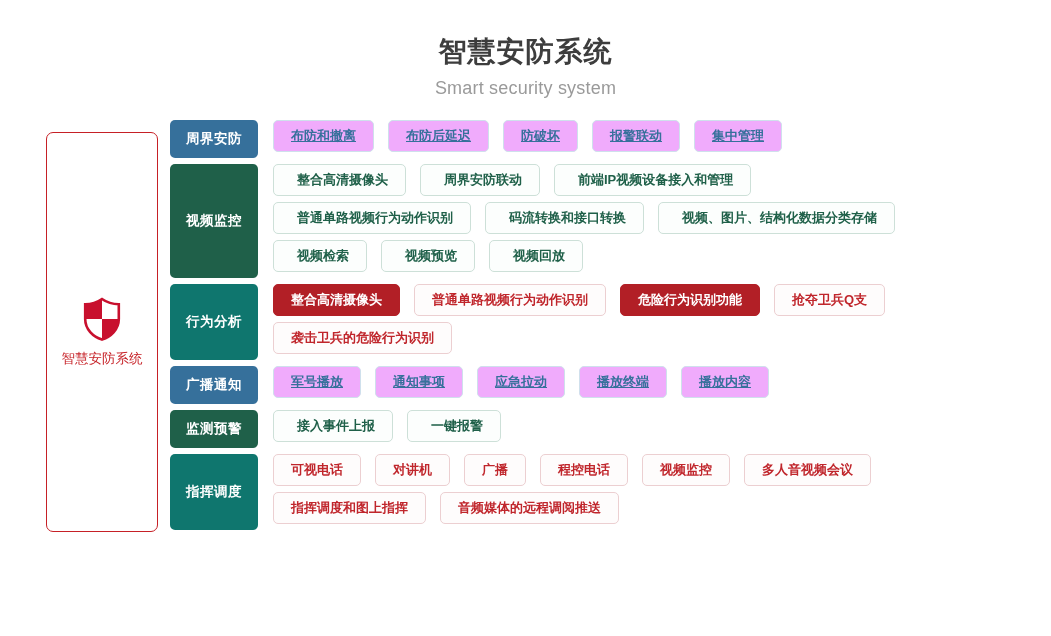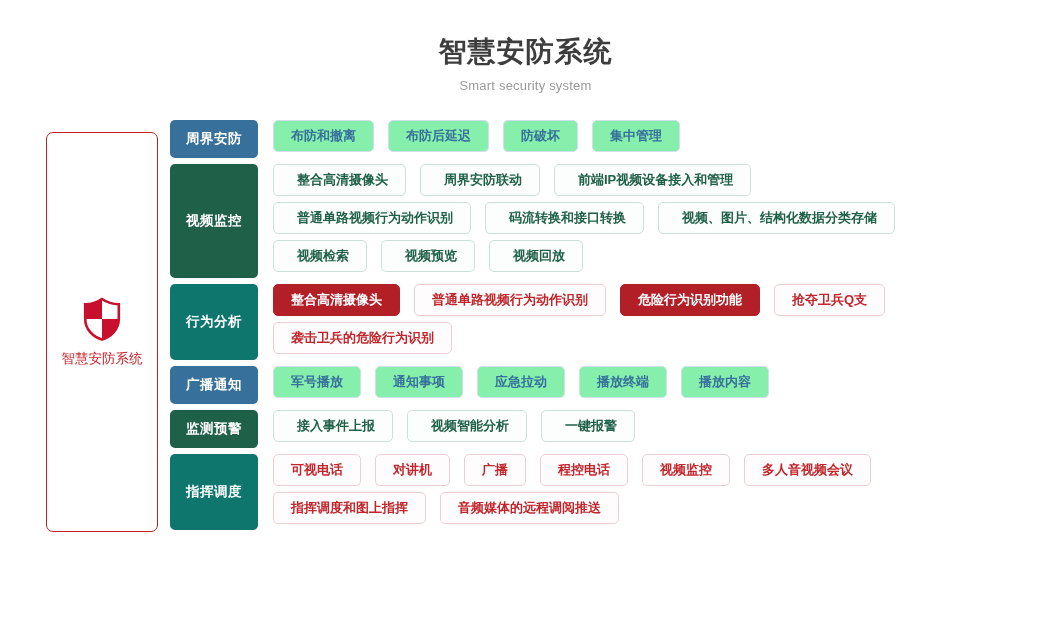--- a/index.html
+++ b/index.html
@@ -22,21 +22,21 @@
     padding-top: 34px;
   }
   #page-title {
     font-size: 28px;
     font-weight: bold;
     color: #3d3d3d;
     letter-spacing: 1px;
     line-height: 1.25;
   }
   #page-subtitle {
-    font-size: 13px;
+    font-size: 18px;
     color: #9a9a9a;
     margin-top: 9px;
     letter-spacing: .2px;
   }
 
   
   #diagram {
     position: absolute;
     left: 0;
     top: 120px;
@@ -113,21 +113,21 @@
     padding: 0 17px;
     margin: 0 14px 6px 0;
     white-space: nowrap;
     font-weight: bold;
     background: #fdfdfd;
     text-align: center;
   }
 
   
   .t-blue .row-label { background: #36709b; }
-  .t-blue .chip { color: #36709b; border-color: #cfe0ec; background: #86efac; }
+  .t-blue .chip { color: #36709b; border-color: #cfe0ec; background: #f0abfc; text-decoration: underline; }
 
   
   .t-green .row-label { background: #1f6049; }
   .t-green .chip { color: #1f6049; border-color: #cde0d8; background: #fcfefd; padding-left: 23px; }
 
   
   .t-red .row-label { background: #0f766e; }
   .t-red .chip { color: #c0262c; border-color: #eccfd1; background: #fefcfc; }
   .t-red .chip.filled {
     background: #b21f26;
@@ -167,20 +167,21 @@
     <div id="root-label">智慧安防系统</div>
   </div>
 
   <div id="rows">
       <div class="row t-blue h1">
         <div class="row-label">周界安防</div>
         <div class="row-items">
           <div class="chip">布防和撤离</div>
           <div class="chip">布防后延迟</div>
           <div class="chip">防破坏</div>
+          <div class="chip">报警联动</div>
           <div class="chip">集中管理</div>
         </div>
       </div>
       <div class="row t-green h2">
         <div class="row-label">视频监控</div>
         <div class="row-items">
           <div class="chip">整合高清摄像头</div>
           <div class="chip">周界安防联动</div>
           <div class="chip">前端IP视频设备接入和管理</div>
           <div class="chip">普通单路视频行为动作识别</div>
@@ -208,21 +209,20 @@
           <div class="chip">通知事项</div>
           <div class="chip">应急拉动</div>
           <div class="chip">播放终端</div>
           <div class="chip">播放内容</div>
         </div>
       </div>
       <div class="row t-green h1">
         <div class="row-label">监测预警</div>
         <div class="row-items">
           <div class="chip">接入事件上报</div>
-          <div class="chip">视频智能分析</div>
           <div class="chip">一键报警</div>
         </div>
       </div>
       <div class="row t-red h2">
         <div class="row-label">指挥调度</div>
         <div class="row-items">
           <div class="chip">可视电话</div>
           <div class="chip">对讲机</div>
           <div class="chip">广播</div>
           <div class="chip">程控电话</div>

